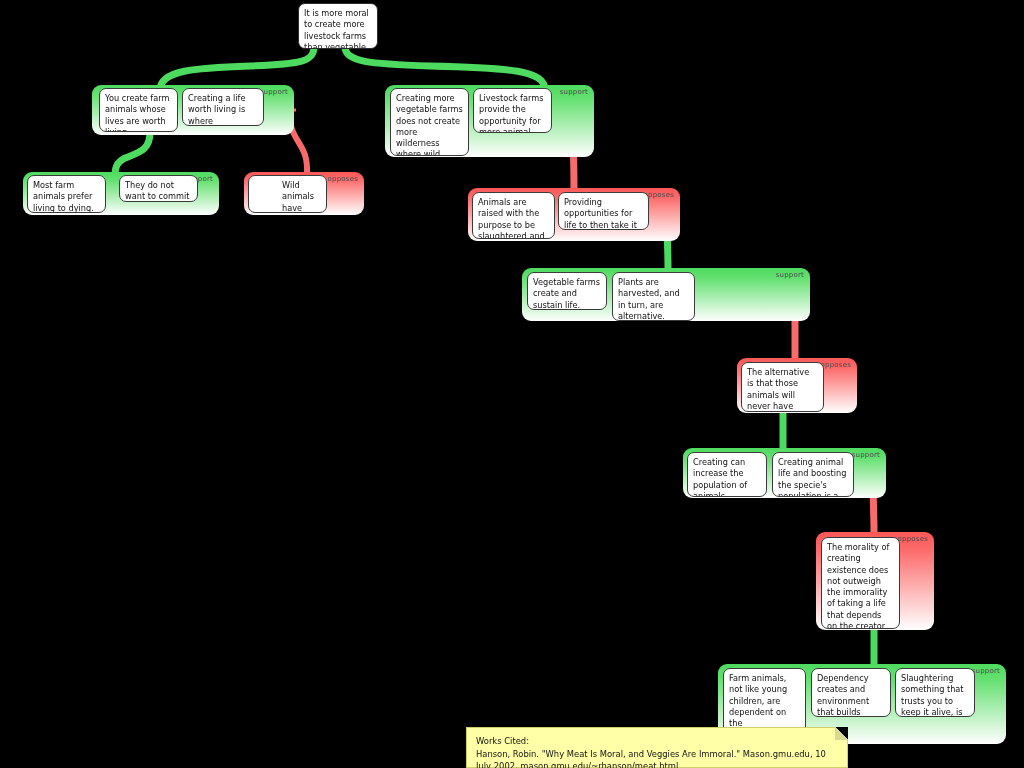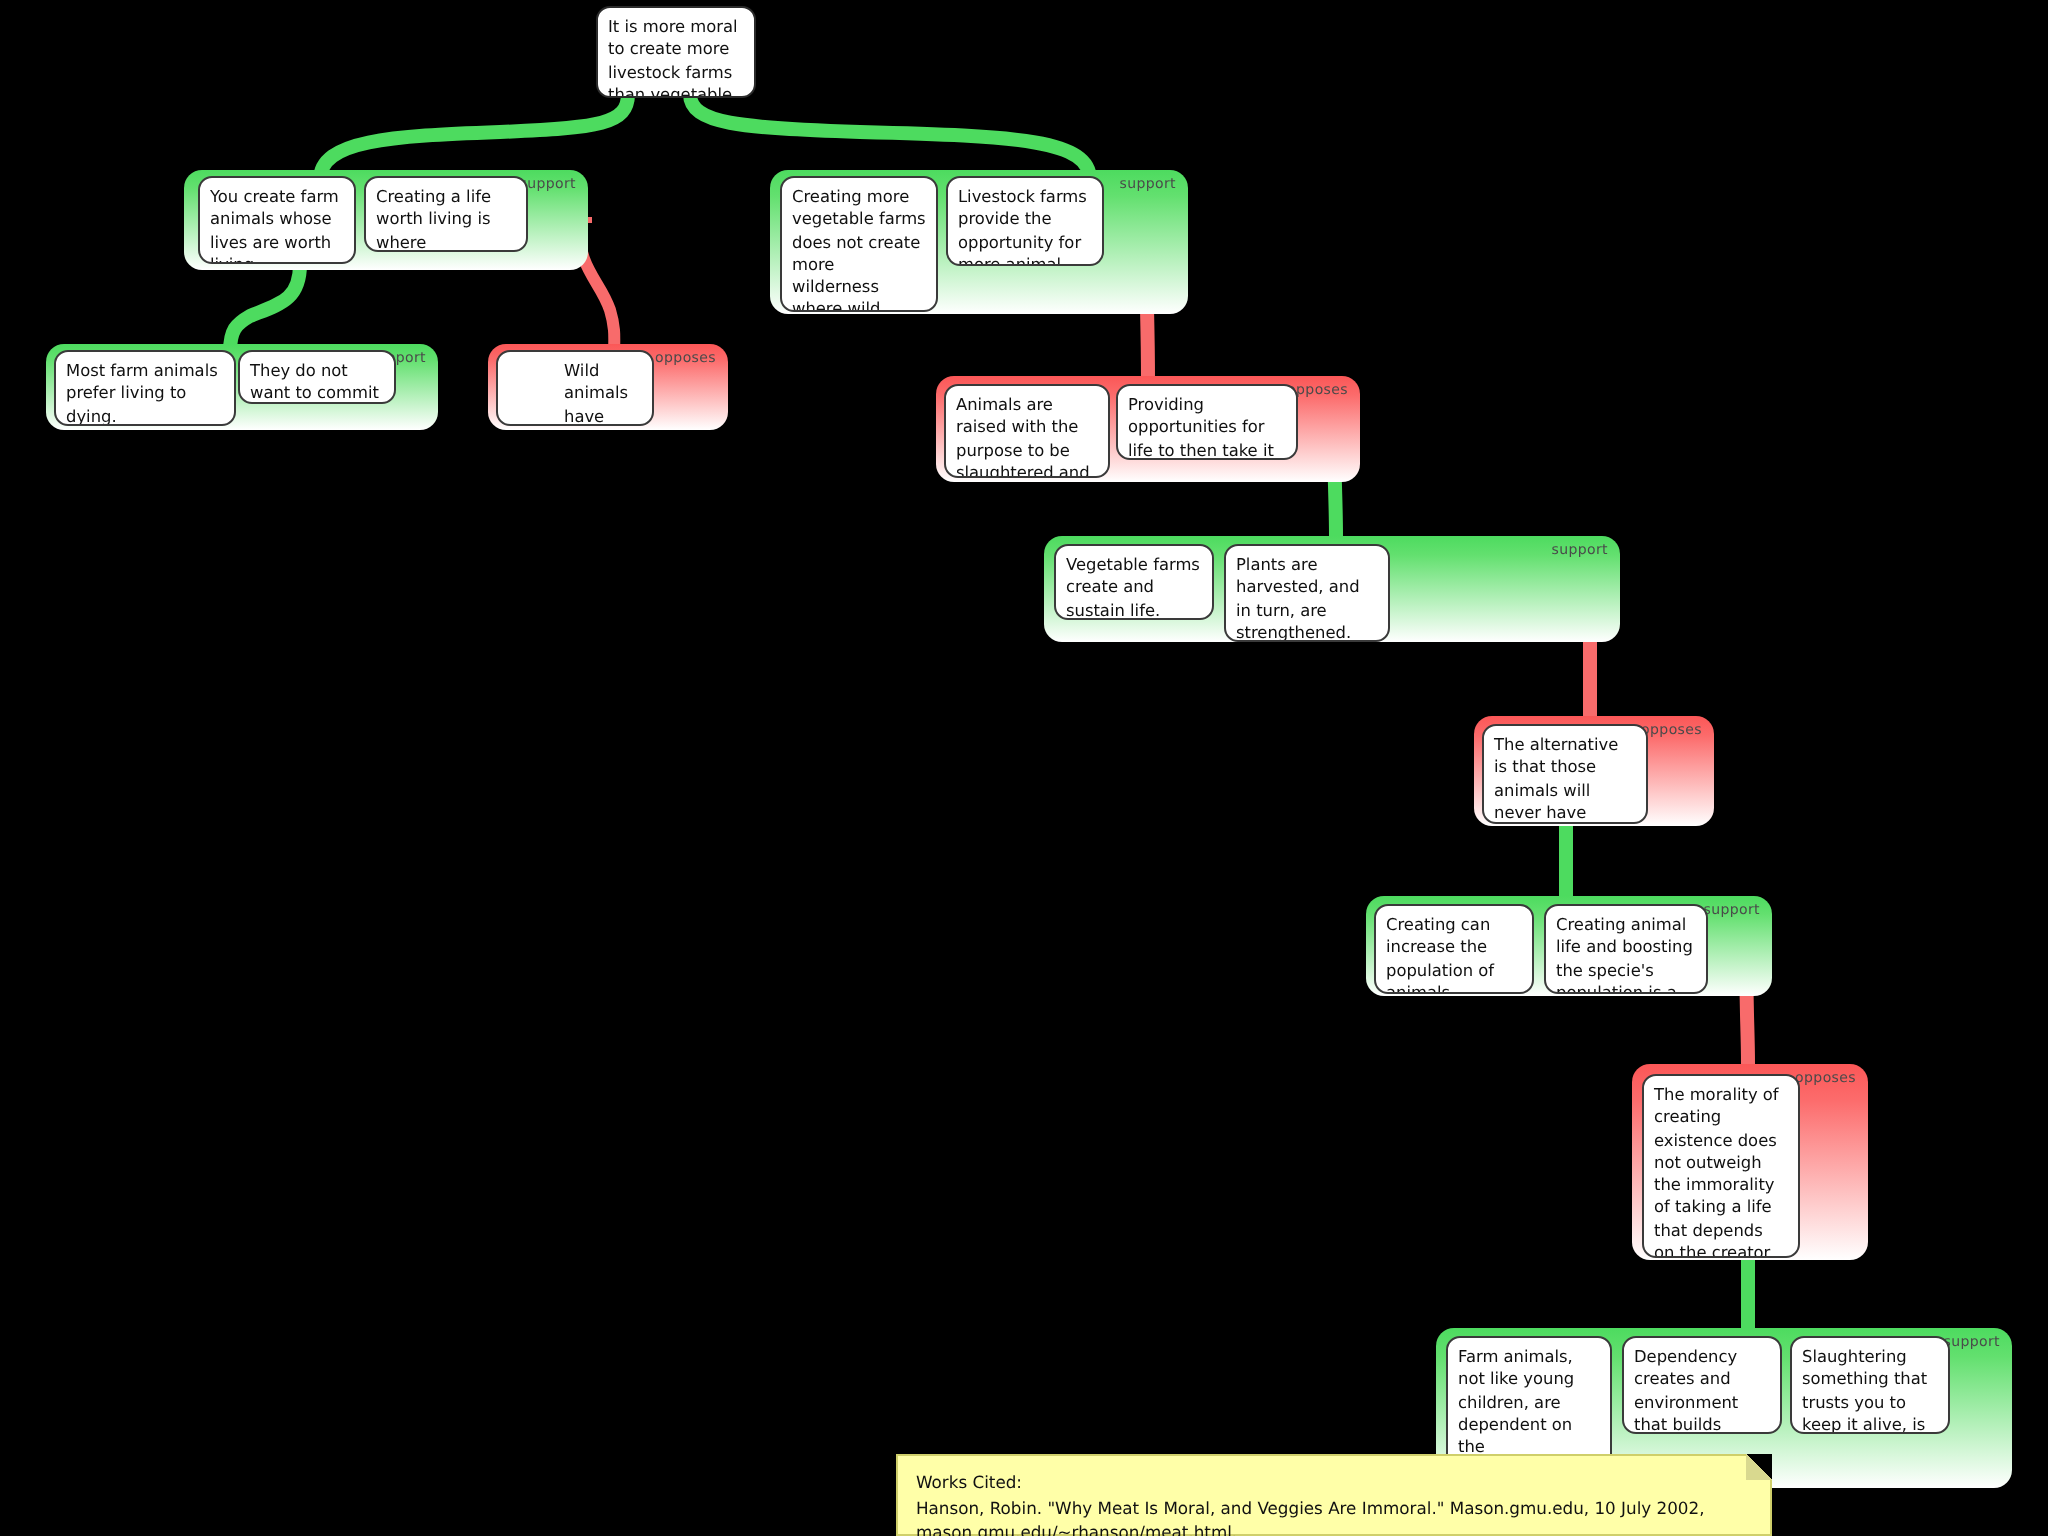--- a/index.html
+++ b/index.html
@@ -81,21 +81,21 @@
   <div class="card" style="left:390px;top:88px;width:79px;height:68px;">
     <span>Creating more vegetable farms does not create more wilderness where wild animals can range free.</span>
   </div>
   <div class="card" style="left:473px;top:88px;width:79px;height:45px;">
     <span>Livestock farms provide the opportunity for more animal life.</span>
   </div>
 
   <div class="group support" style="left:23px;top:172px;width:196px;height:43px;">
     <span class="tag">support</span>
   </div>
-  <div class="card" style="left:27px;top:175px;width:91px;height:38px;">
+  <div class="card" style="left:27px;top:175px;width:79px;height:38px;">
     <span>Most farm animals prefer living to dying.</span>
   </div>
   <div class="card" style="left:119px;top:175px;width:79px;height:27px;">
     <span>They do not want to commit suicide.</span>
   </div>
 
   <div class="group opposes" style="left:244px;top:172px;width:120px;height:43px;">
     <span class="tag">opposes</span>
   </div>
   <div class="card" style="left:248px;top:175px;width:79px;height:38px;padding-left:33px;">
@@ -112,21 +112,21 @@
     <span>Providing opportunities for life to then take it is immoral.</span>
   </div>
 
   <div class="group support" style="left:522px;top:268px;width:288px;height:53px;">
     <span class="tag">support</span>
   </div>
   <div class="card" style="left:527px;top:272px;width:80px;height:38px;">
     <span>Vegetable farms create and sustain life.</span>
   </div>
   <div class="card" style="left:612px;top:272px;width:83px;height:49px;">
-    <span>Plants are harvested, and in turn, are strengthened.</span>
+    <span>Plants are harvested, and in turn, are alternative.</span>
   </div>
 
   <div class="group opposes" style="left:737px;top:358px;width:120px;height:55px;">
     <span class="tag">opposes</span>
   </div>
   <div class="card" style="left:741px;top:362px;width:83px;height:50px;">
     <span>The alternative is that those animals will never have existed.</span>
   </div>
 
   <div class="group support" style="left:683px;top:448px;width:203px;height:50px;">
@@ -152,19 +152,19 @@
   <div class="card" style="left:723px;top:668px;width:83px;height:72px;">
     <span>Farm animals, not like young children, are dependent on the farmer/guardian in order to sustain life and continue</span>
   </div>
   <div class="card" style="left:811px;top:668px;width:80px;height:49px;">
     <span>Dependency creates and environment that builds trust.</span>
   </div>
   <div class="card" style="left:895px;top:668px;width:80px;height:49px;">
     <span>Slaughtering something that trusts you to keep it alive, is immoral</span>
   </div>
 
-  <div id="citation" style="left:448px;top:727px;width:438px;height:41px;">
+  <div id="citation" style="left:466px;top:727px;width:382px;height:41px;">
     <div class="fold"></div>
     <span class="wc">Works Cited:</span>
     <span>Hanson, Robin. "Why Meat Is Moral, and Veggies Are Immoral." Mason.gmu.edu, 10 July 2002, mason.gmu.edu/~rhanson/meat.html.</span>
   </div>
 
 </div>
 
 </body></html>

